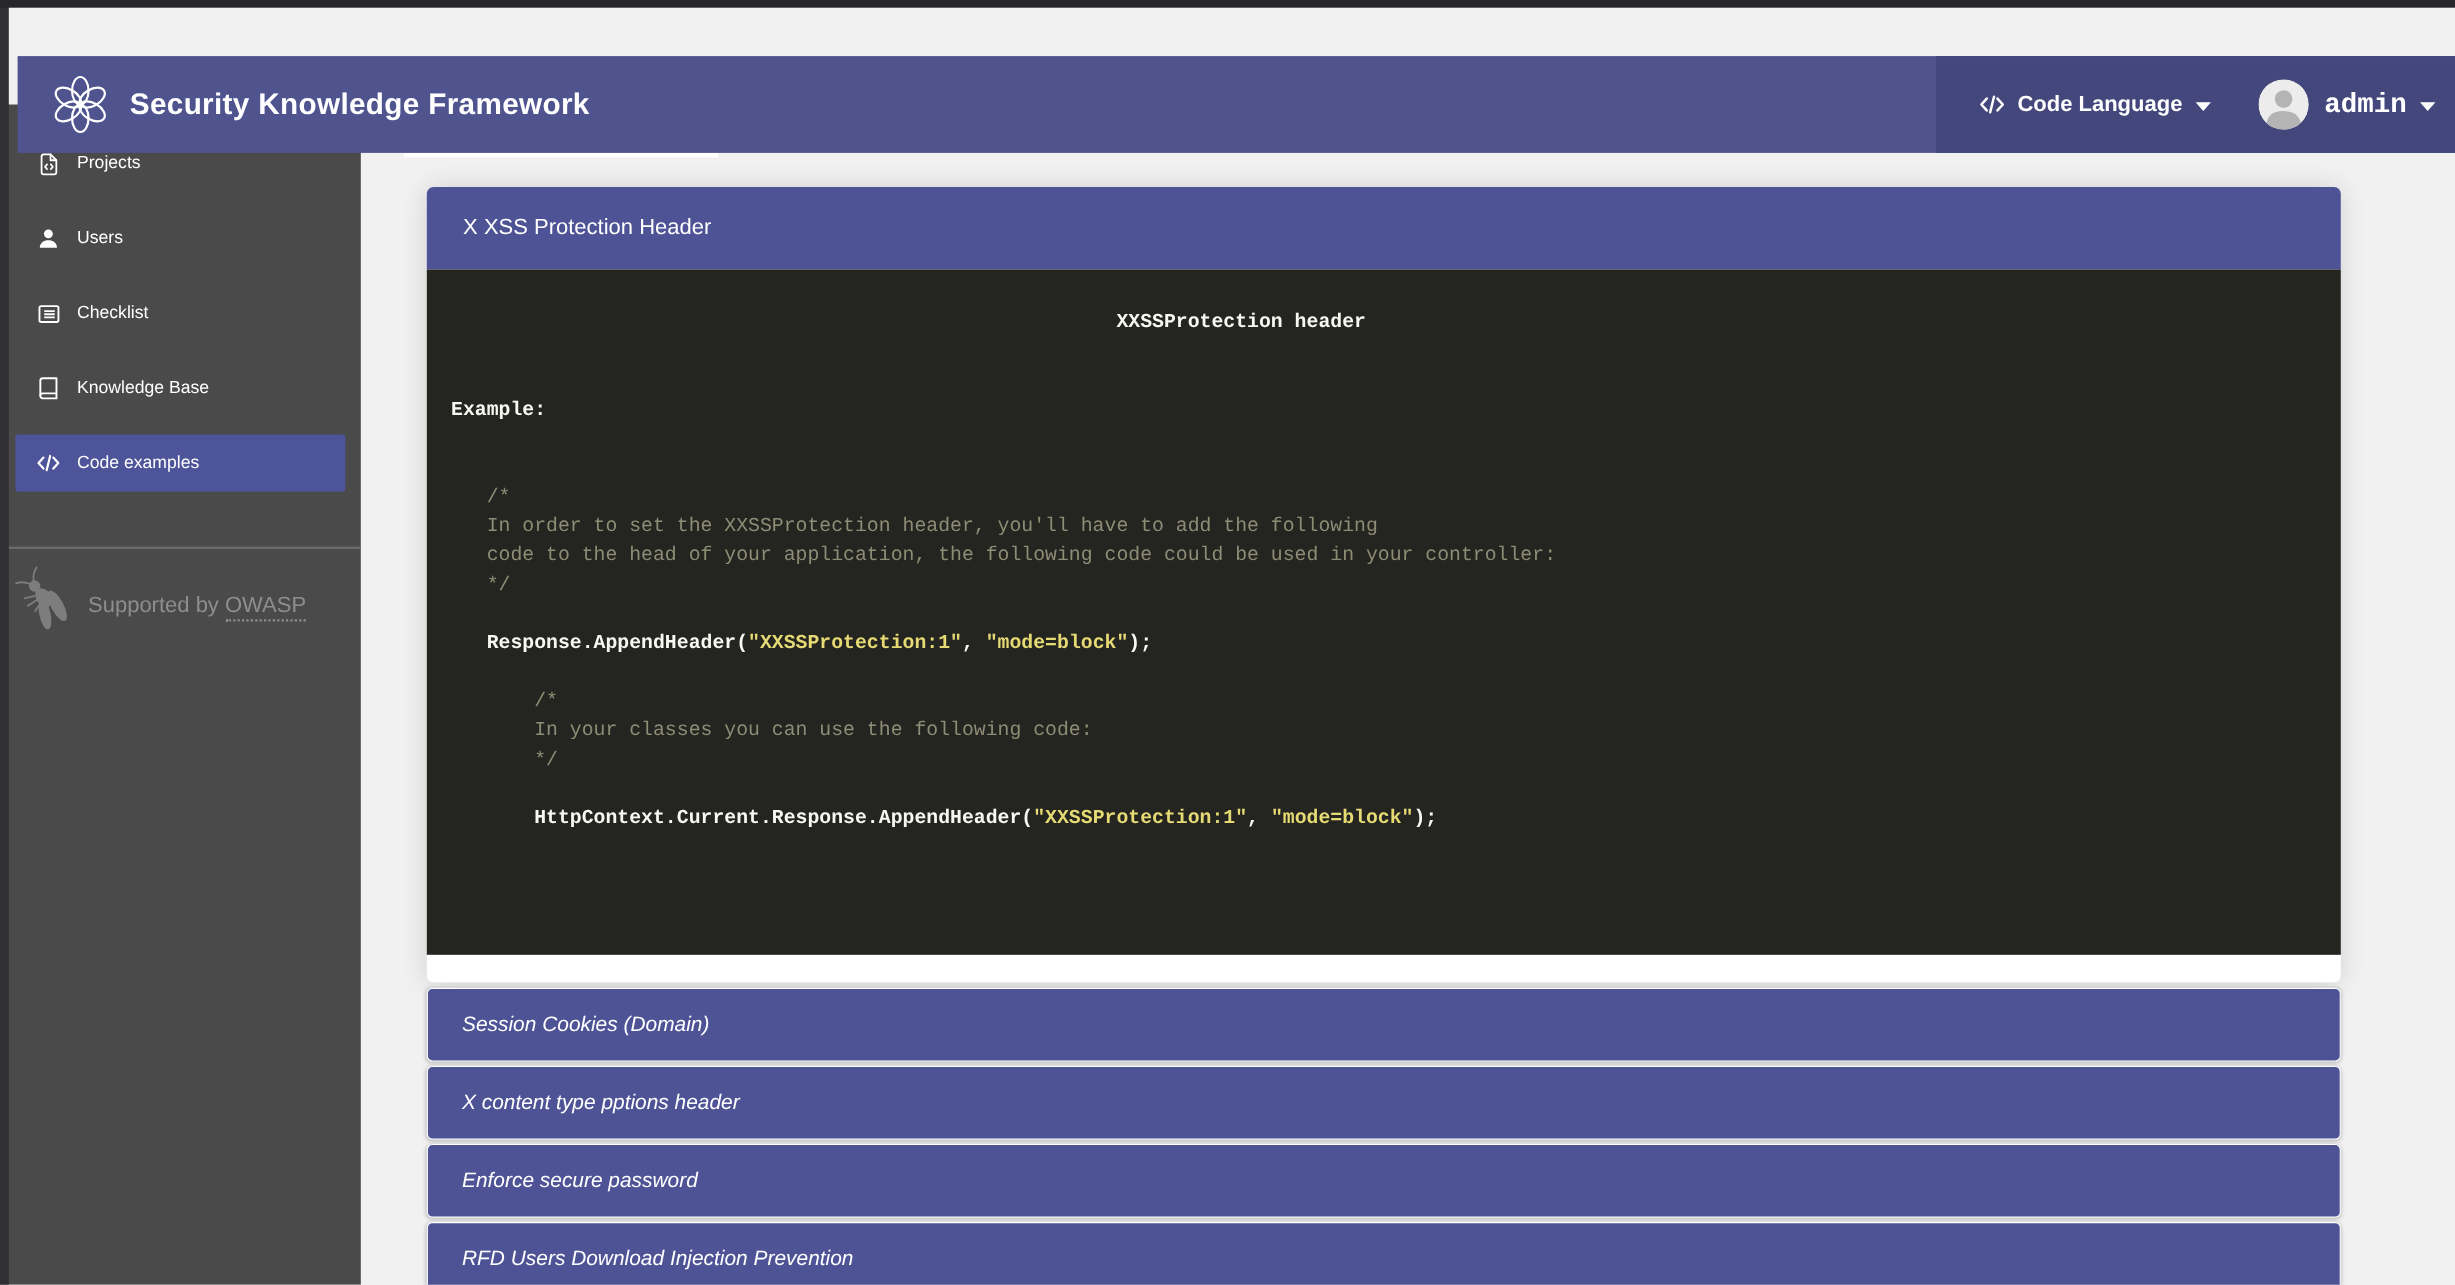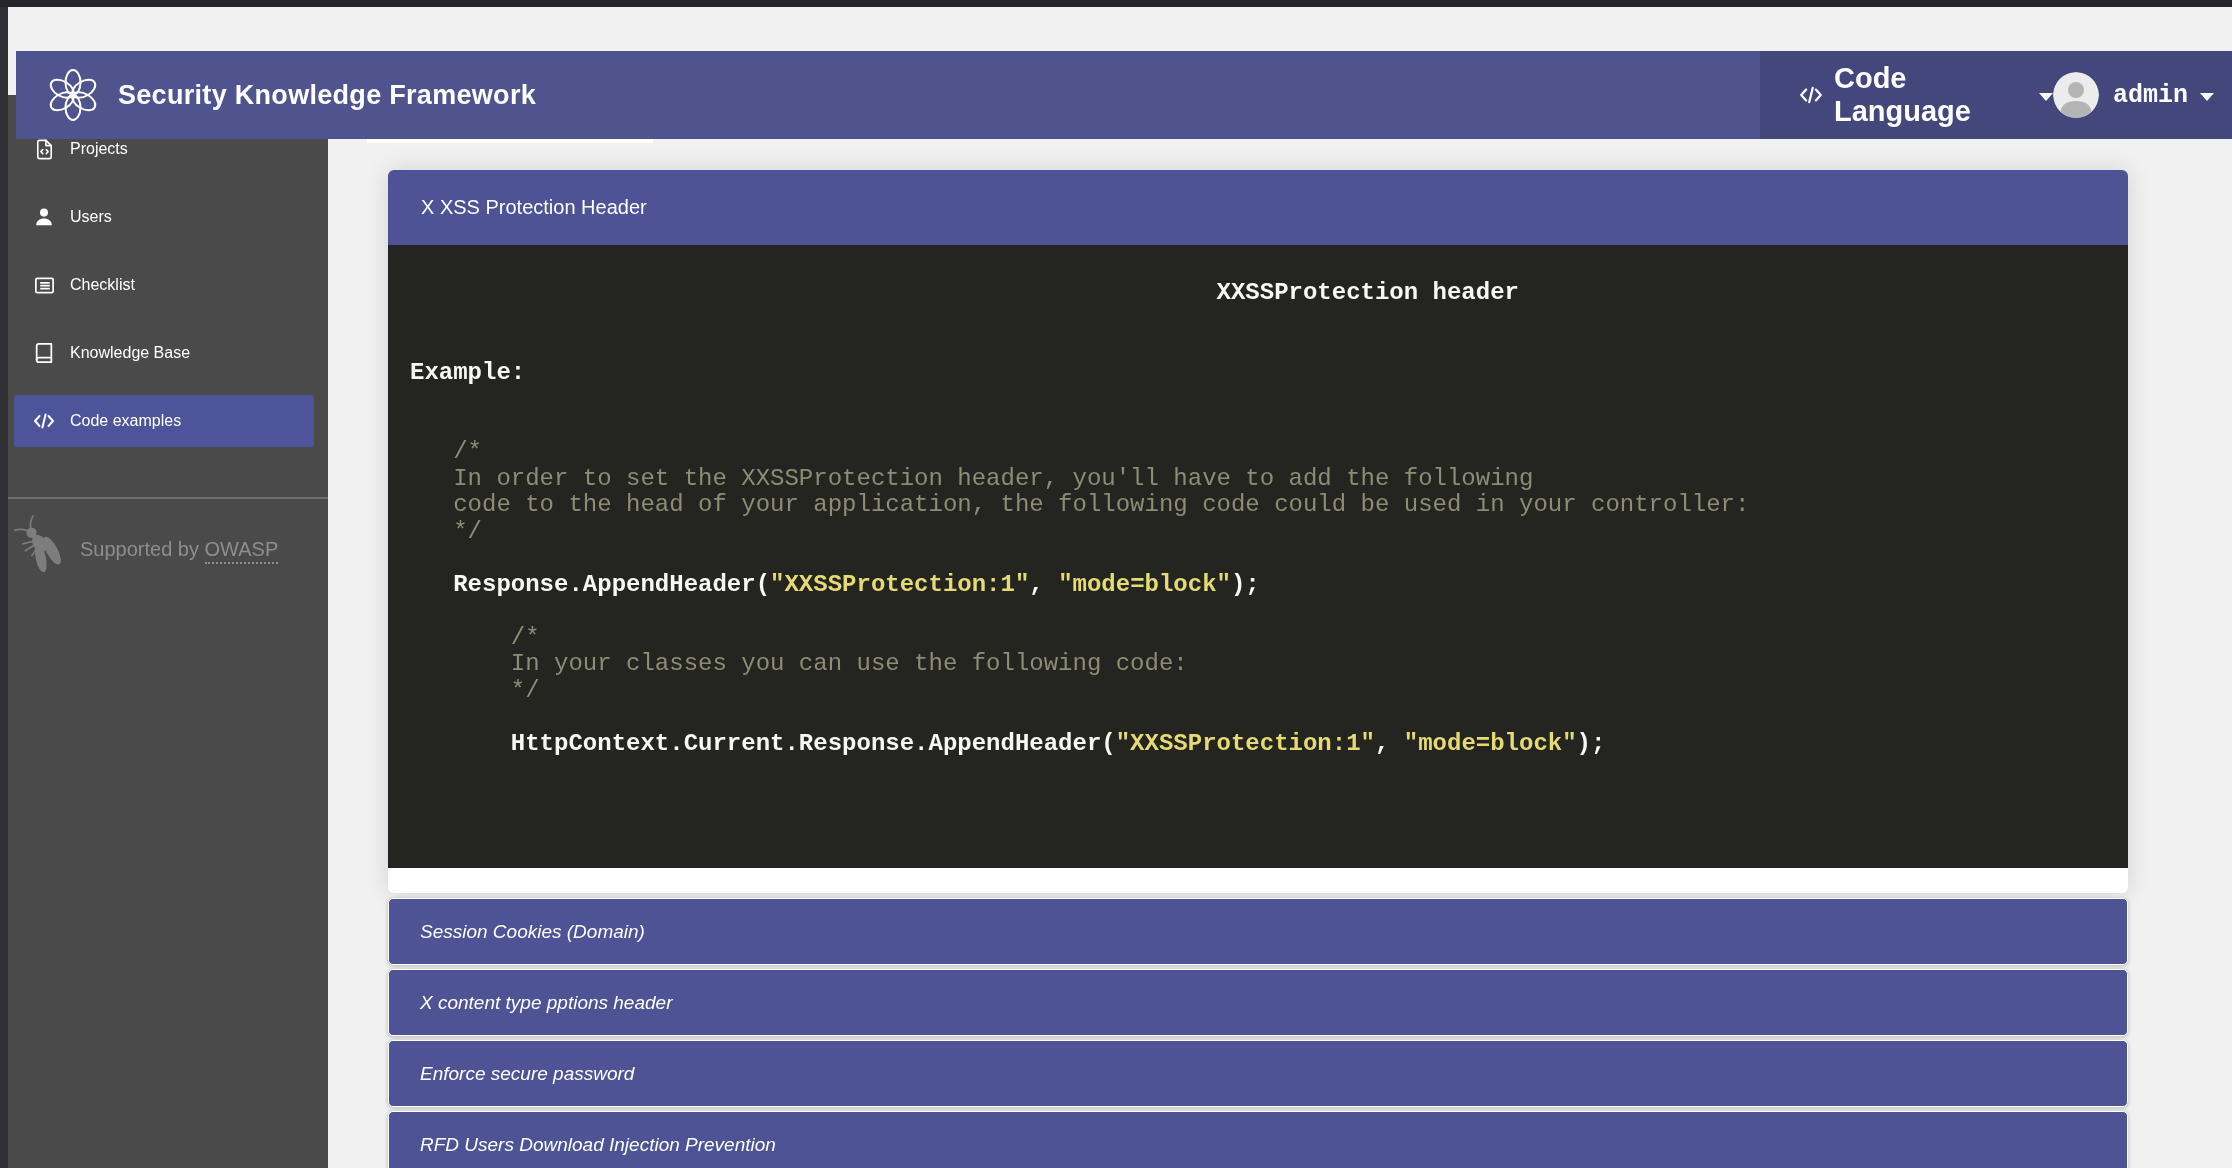--- a/index.html
+++ b/index.html
@@ -11,21 +11,21 @@
   }
   
   .top-strip{position:absolute;left:0;top:0;width:2232px;height:7px;background:#26262b;z-index:50;}
   .left-strip{position:absolute;left:0;top:0;width:8px;height:1168px;background:#303034;z-index:45;}
   
   .header{position:absolute;left:16px;top:7px;width:2232px;height:88px;background:#4f548f;z-index:30;display:flex;align-items:center;margin-top:44px;}
   .brand{display:flex;align-items:center;margin-left:28px;}
   .brand svg{display:block;}
   .app-title{color:#fff;font-size:27px;font-weight:700;margin-left:16px;letter-spacing:.3px;}
   .header-right{position:absolute;right:0;top:0;height:100%;width:488px;background:#43477c;display:flex;align-items:center;padding:0 34px 0 38px;box-sizing:border-box;}
-  .code-lang{display:flex;align-items:center;color:#fff;font-size:29px;font-weight:700;cursor:pointer;}
+  .code-lang{display:flex;align-items:center;color:#fff;font-size:20px;font-weight:700;cursor:pointer;}
   .code-lang .cl-icon{margin-right:10px;display:flex;}
   .user-menu{margin-left:auto;display:flex;align-items:center;color:#fff;font-size:25px;font-weight:700;cursor:pointer;font-family:Liberation Mono, monospace;}
   .avatar{width:46px;height:46px;border-radius:50%;overflow:hidden;margin-right:14px;flex:0 0 auto;}
   .caret{width:0;height:0;border-left:7px solid transparent;border-right:7px solid transparent;border-top:8px solid #fff;display:inline-block;margin-left:12px;position:relative;top:2px;}
   
   .sidebar{position:absolute;left:0;top:95px;width:328px;height:1073px;background:#4a4a4a;z-index:20;}
   .side-menu{list-style:none;margin:0;padding:28px 0 0 0;}
   .side-item{height:52px;margin:0 14px 16px 14px;padding-left:18px;display:flex;align-items:center;color:#fff;font-size:16px;border-radius:3px;cursor:pointer;}
   .side-item .s-icon{width:24px;height:24px;margin-right:14px;display:flex;align-items:center;justify-content:center;flex:0 0 auto;}
   .side-item.active{background:#4d5499;}
@@ -39,21 +39,21 @@
   .search-box input::placeholder{color:#a9a9a9;}
   .search-box .mag{position:absolute;right:18px;top:50%;transform:translateY(-50%);display:flex;}
   
   .content{position:absolute;left:388px;top:170px;width:1740px;z-index:6;}
   .main-panel{background:#fff;border-radius:6px;box-shadow:0 0 24px rgba(0,0,0,.13);padding-bottom:25px;}
   .panel-heading{height:75px;background:#4e5396;border-radius:6px 6px 0 0;display:flex;align-items:center;padding-left:33px;color:#fff;font-size:20px;cursor:pointer;}
   .code-block{height:623px;background:#242420;overflow:hidden;}
   .code-block pre{
     margin:0;padding:35px 10px 0 22px;
     font-family:"Liberation Mono","DejaVu Sans Mono",monospace;
-    font-size:24px;line-height:26.5px;white-space:pre;
+    font-size:18px;line-height:26.5px;white-space:pre;
   }
   .cl-comment{color:#8d8d76;}
   .cl-code{color:#f8f8f2;font-weight:700;}
   .cl-string{color:#e5da73;font-weight:700;}
   
   .accordion{margin-top:5px;}
   .accordion-item{
     height:65px;background:#4e5396;border:1px solid #fff;border-radius:5px;
     margin-bottom:4px;display:flex;align-items:center;padding-left:31px;
     color:#fff;font-size:19px;box-shadow:0 1px 4px rgba(0,0,0,.25);cursor:pointer;font-style:italic;

